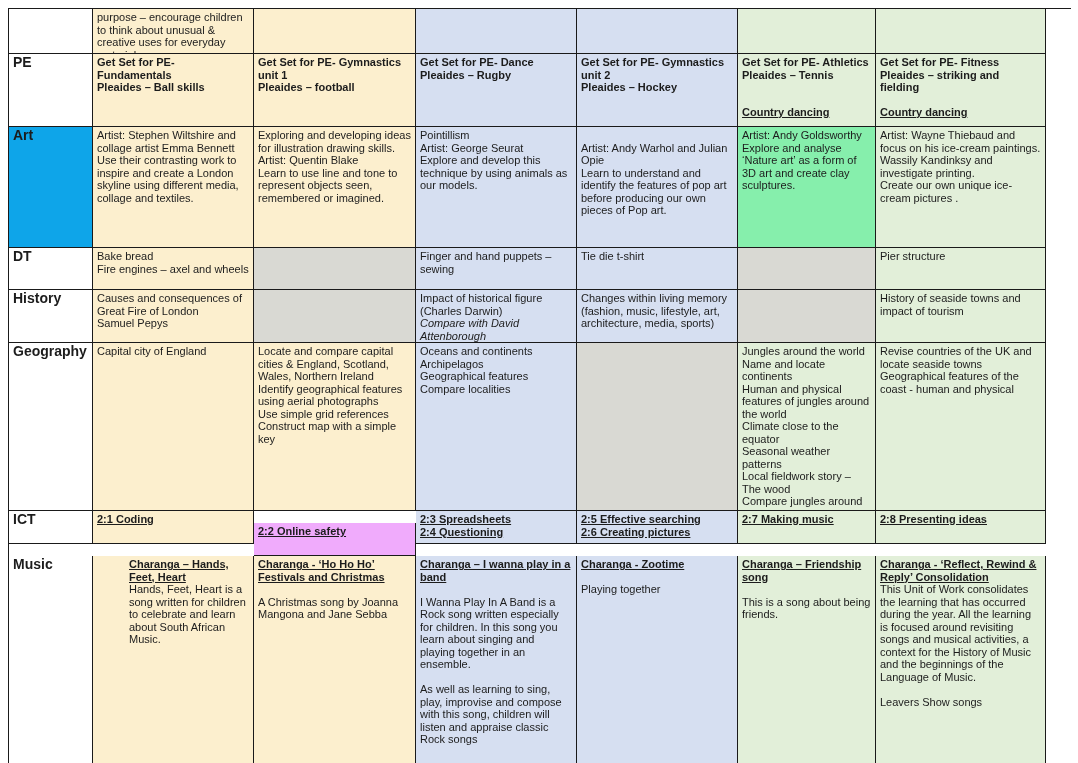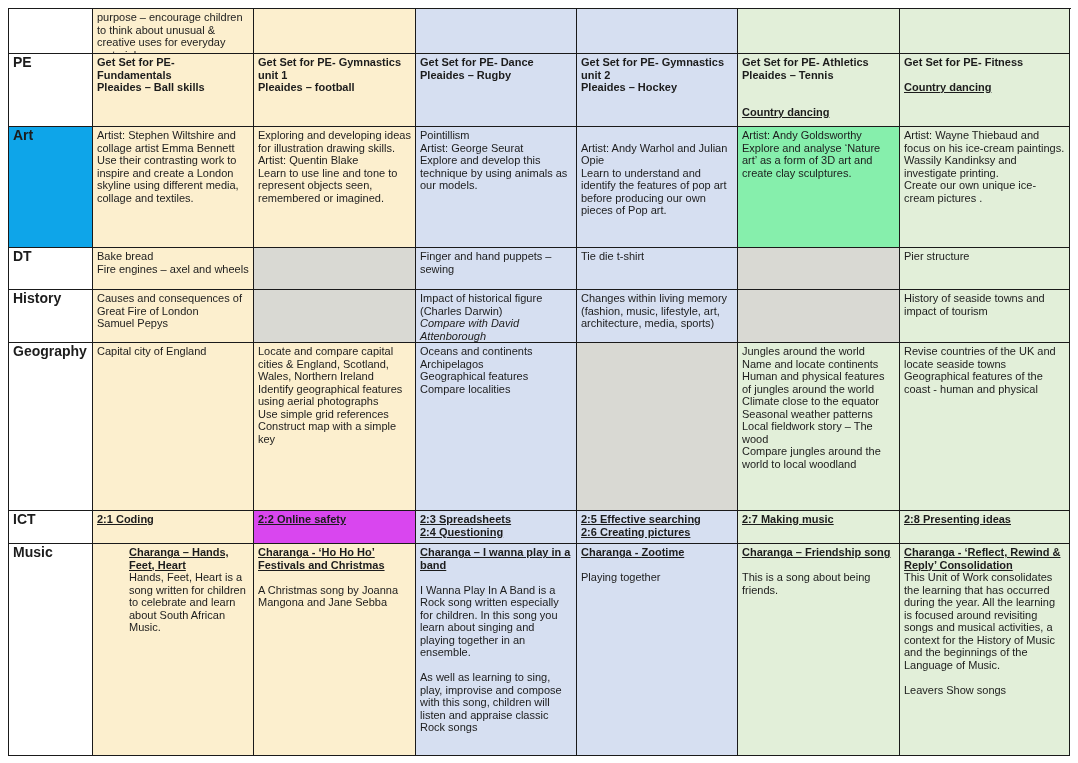--- a/index.html
+++ b/index.html
@@ -21,21 +21,21 @@
     box-sizing:border-box;
     border-right:1px solid #1a1a1a;
     border-bottom:1px solid #1a1a1a;
     padding:2px 4px 0 4px;
     overflow:hidden;
     font-size:11px;
     line-height:12.5px;
   }
   .subject{font-weight:bold;font-size:14px;}
   .col-0{width:84px}.col-1{width:161px}.col-2{width:162px}.col-3{width:161px}
-  .col-4{width:161px}.col-5{width:162px}.col-6{width:170px}
+  .col-4{width:161px}.col-5{width:138px}.col-6{width:170px}
   .row-0 .cell{height:45px}
   .row-1 .cell{height:73px}
   .row-2 .cell{height:121px}
   .row-3 .cell{height:42px}
   .row-4 .cell{height:53px}
   .row-5 .cell{height:168px}
   .row-6 .cell{height:33px}
   .row-7 .cell{height:212px}
   .p{min-height:12.5px;}
   .p.b{font-weight:bold;}
@@ -78,20 +78,21 @@
         </div>
         <div class="cell col-5" style="background: rgb(226, 239, 217);">
           <div class="p b">Get Set for PE- Athletics</div>
           <div class="p b">Pleaides – Tennis</div>
           <div class="p n"></div>
           <div class="p n"></div>
           <div class="p bu">Country dancing</div>
         </div>
         <div class="cell col-6" style="background: rgb(226, 239, 217);">
           <div class="p b">Get Set for PE- Fitness</div>
+          <div class="p b">Pleaides – striking and fielding</div>
           <div class="p n"></div>
           <div class="p bu">Country dancing</div>
         </div>
       </div>
       <div class="trow row-2">
         <div class="cell col-0 subject" style="background: #0ea5e9;">Art</div>
         <div class="cell col-1" style="background: rgb(252, 239, 206);">
           <div class="p n">Artist:  Stephen Wiltshire and collage artist Emma Bennett</div>
           <div class="p n">Use their contrasting work to inspire and create a London skyline using different media, collage and textiles.</div>
         </div>
@@ -186,21 +187,21 @@
         <div class="cell col-6" style="background: rgb(226, 239, 217);">
           <div class="p n">Revise countries of the UK and locate seaside towns</div>
           <div class="p n">Geographical features of the coast - human and physical</div>
         </div>
       </div>
       <div class="trow row-6">
         <div class="cell col-0 subject" style="background: rgb(255, 255, 255);">ICT</div>
         <div class="cell col-1" style="background: rgb(252, 239, 206);">
           <div class="p bu">2:1 Coding</div>
         </div>
-        <div class="cell col-2" style="background: #d946ef;">
+        <div class="cell col-2" style="background: #f0abfc; margin-top: 12px;">
           <div class="p bu">2:2 Online safety</div>
         </div>
         <div class="cell col-3" style="background: rgb(214, 223, 241);">
           <div class="p bu">2:3 Spreadsheets</div>
           <div class="p bu">2:4 Questioning</div>
         </div>
         <div class="cell col-4" style="background: rgb(214, 223, 241);">
           <div class="p bu">2:5 Effective searching</div>
           <div class="p bu">2:6 Creating pictures</div>
         </div>

